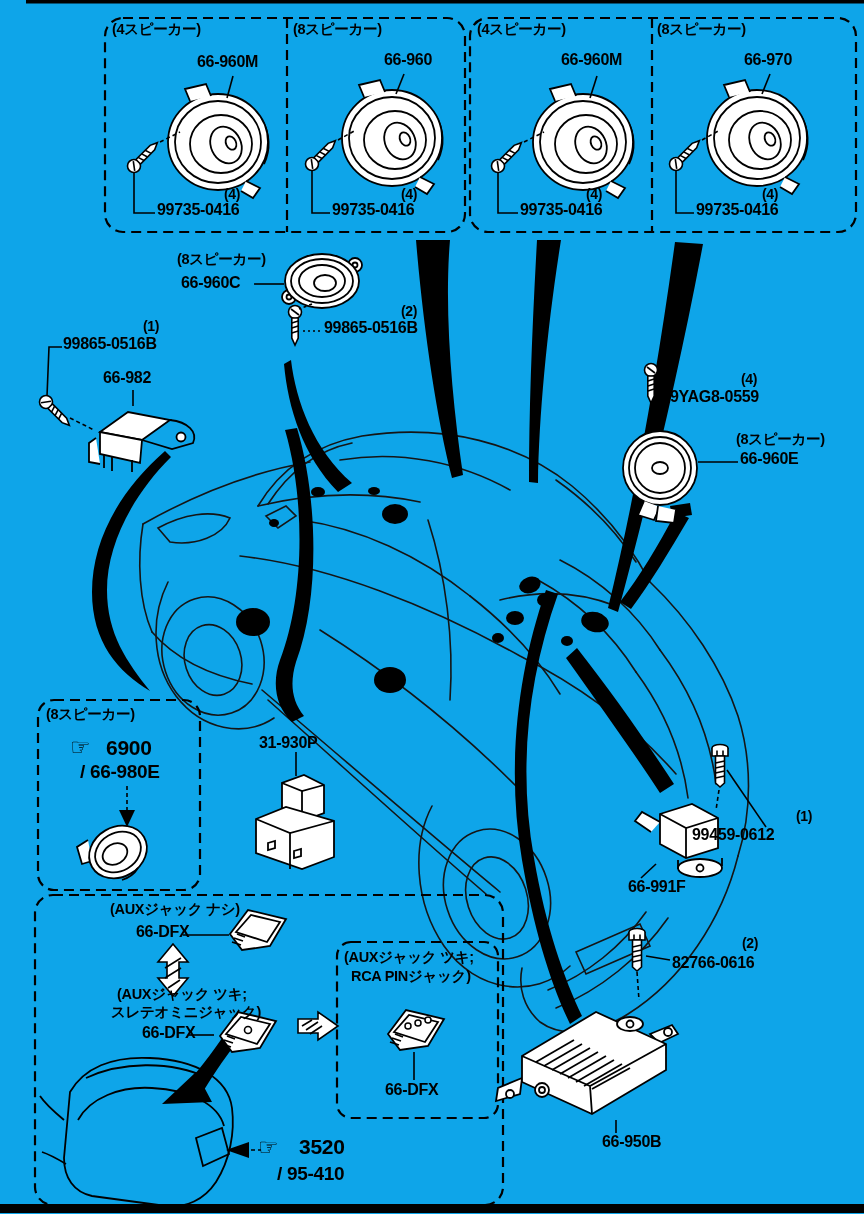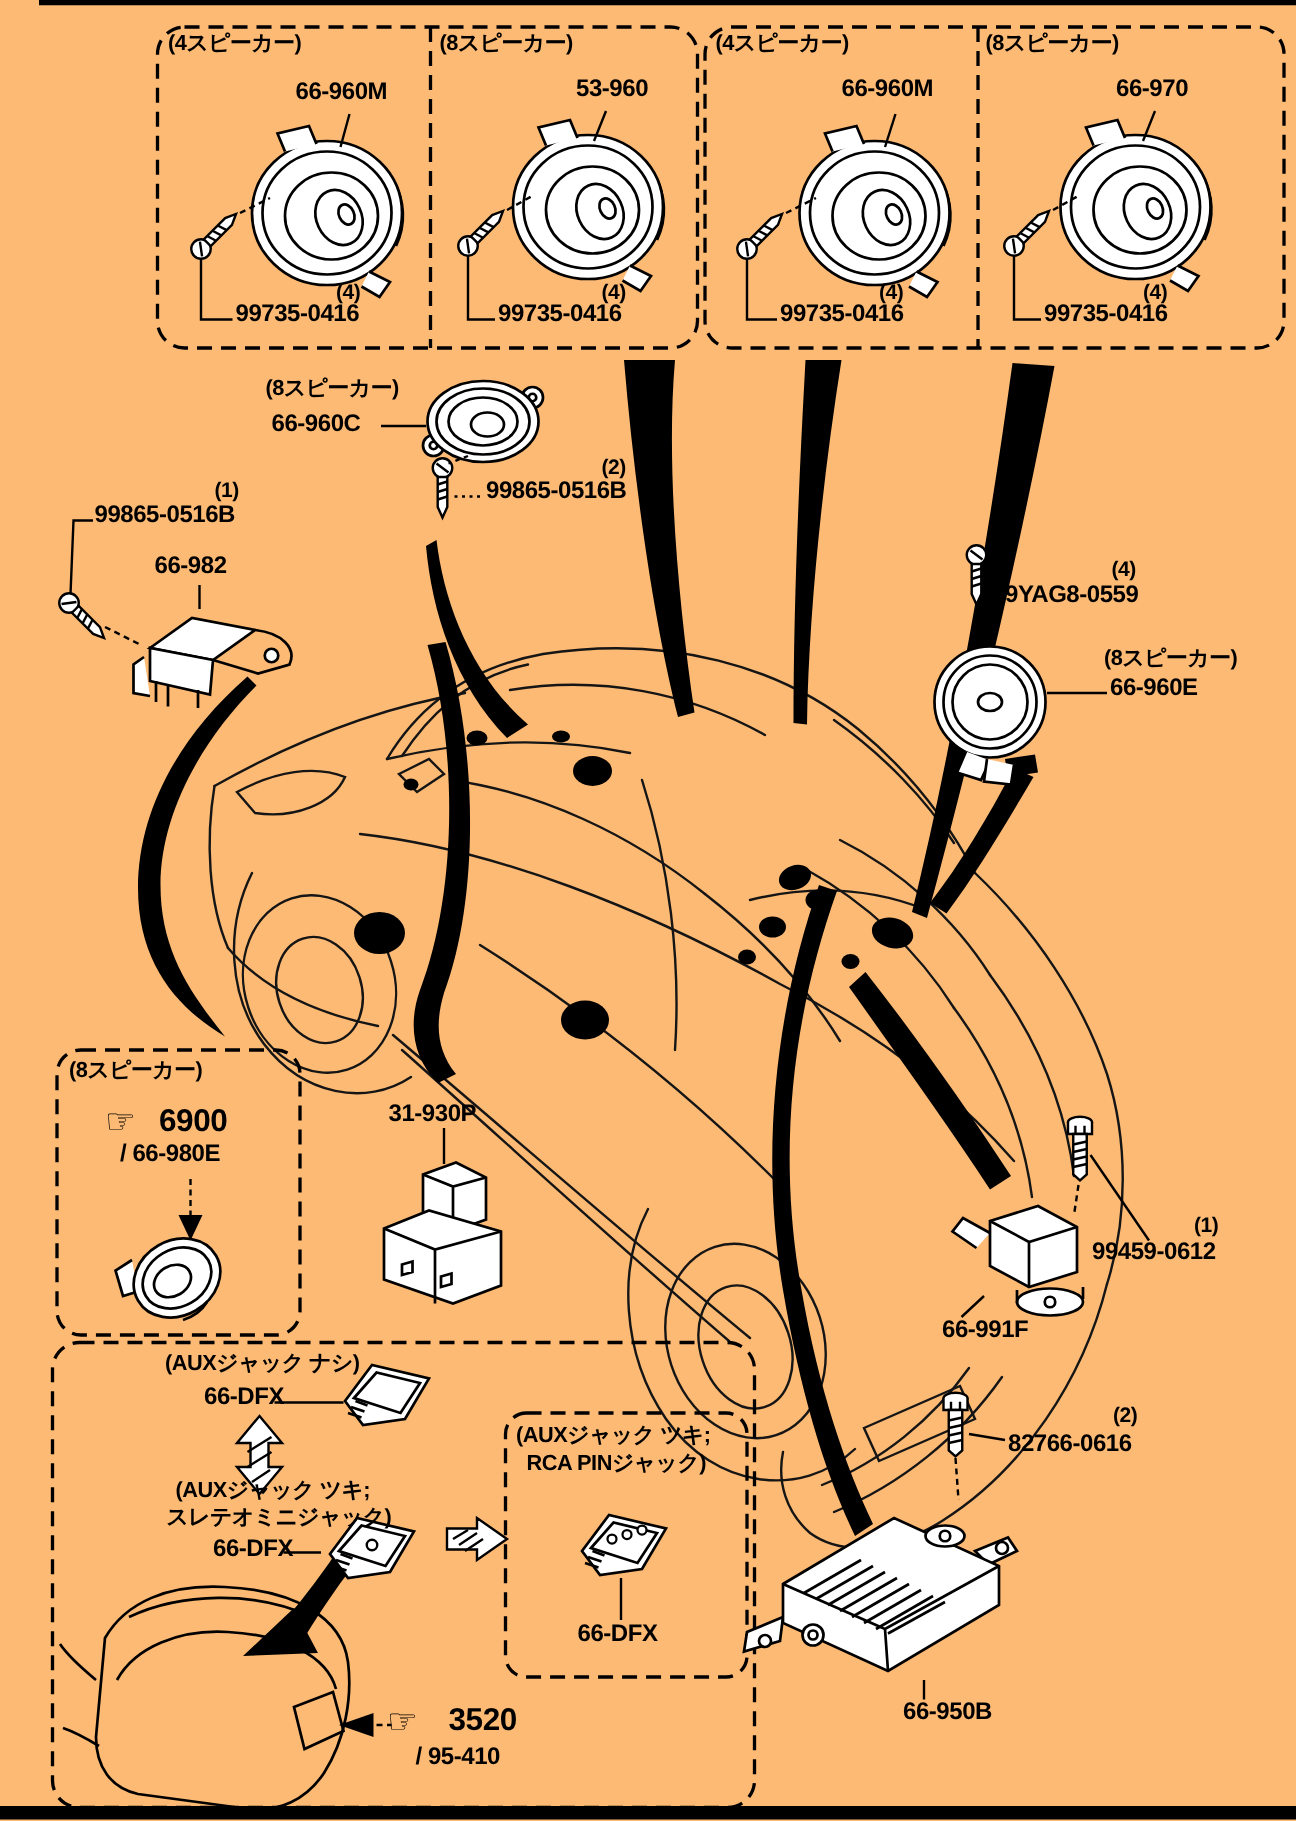--- a/index.html
+++ b/index.html
@@ -1,26 +1,26 @@
 <!DOCTYPE html>
 <html><head>
 <meta charset="utf-8">
 <style>
   html,body{margin:0;padding:0;background:#e8e8e8;}
   .canvas{
-    position:relative;width:864px;height:1214px;background:#fdba74;
+    position:relative;width:864px;height:1214px;background:#0ea5e9;
     font-family:"Liberation Sans","DejaVu Sans",sans-serif;color:#000;overflow:hidden;
   }
   .canvas svg{position:absolute;left:0;top:0;}
   .lbl{position:absolute;white-space:nowrap;font-weight:bold;line-height:1;letter-spacing:-0.3px;}
   .jp{font-size:14.5px;}
   .pn{font-size:16px;}
   .qty{font-size:14px;}
   .ref{font-size:21px;}
-  .alt{font-size:16px;}
+  .alt{font-size:19px;}
   .hand{font-size:23px;font-weight:bold;}
 </style>
 </head>
 <body>
 
 <div class="canvas">
 
 <svg width="864" height="1214" viewBox="0 0 864 1214">
   <defs>
     <g id="screw" stroke="#000" stroke-width="1.6" fill="#fff">
@@ -295,21 +295,21 @@
     <path d="M298,1019 L318,1019 L318,1012 L338,1026 L318,1040 L318,1033 L298,1033 Z"></path>
     <path d="M302,1026 L312,1020 M306,1030 L318,1022 M310,1034 L322,1026" fill="none"></path>
   </g>
 </svg>
 
 <div class="lbl jp" style="left:112px;top:22px">(4スピーカー)</div>
 <div class="lbl pn" style="left:197px;top:54px">66-960M</div>
 <div class="lbl qty" style="left:224px;top:187px">(4)</div>
 <div class="lbl pn" style="left:157px;top:202px">99735-0416</div>
 <div class="lbl jp" style="left:293px;top:22px">(8スピーカー)</div>
-<div class="lbl pn" style="left:384px;top:52px">53-960</div>
+<div class="lbl pn" style="left:384px;top:52px">66-960</div>
 <div class="lbl qty" style="left:401px;top:187px">(4)</div>
 <div class="lbl pn" style="left:332px;top:202px">99735-0416</div>
 
 <div class="lbl jp" style="left:477px;top:22px">(4スピーカー)</div>
 <div class="lbl pn" style="left:561px;top:52px">66-960M</div>
 <div class="lbl qty" style="left:586px;top:187px">(4)</div>
 <div class="lbl pn" style="left:520px;top:202px">99735-0416</div>
 <div class="lbl jp" style="left:657px;top:22px">(8スピーカー)</div>
 <div class="lbl pn" style="left:744px;top:52px">66-970</div>
 <div class="lbl qty" style="left:762px;top:187px">(4)</div>
@@ -325,21 +325,21 @@
 <div class="lbl pn" style="left:103px;top:370px">66-982</div>
 
 <div class="lbl qty" style="left:741px;top:372px">(4)</div>
 <div class="lbl pn" style="left:670px;top:389px">9YAG8-0559</div>
 <div class="lbl jp" style="left:736px;top:432px">(8スピーカー)</div>
 <div class="lbl pn" style="left:740px;top:451px">66-960E</div>
 
 <div class="lbl pn" style="left:259px;top:735px">31-930P</div>
 
 <div class="lbl qty" style="left:796px;top:809px">(1)</div>
-<div class="lbl pn" style="left:728px;top:827px">99459-0612</div>
+<div class="lbl pn" style="left:692px;top:827px">99459-0612</div>
 <div class="lbl pn" style="left:628px;top:879px">66-991F</div>
 
 <div class="lbl qty" style="left:742px;top:936px">(2)</div>
 <div class="lbl pn" style="left:672px;top:955px">82766-0616</div>
 <div class="lbl pn" style="left:602px;top:1134px">66-950B</div>
 
 <div class="lbl jp" style="left:46px;top:707px">(8スピーカー)</div>
 <div class="lbl hand" style="left:70px;top:736px">☞</div>
 <div class="lbl ref" style="left:106px;top:737px">6900</div>
 <div class="lbl alt" style="left:80px;top:762px">/ 66-980E</div>

